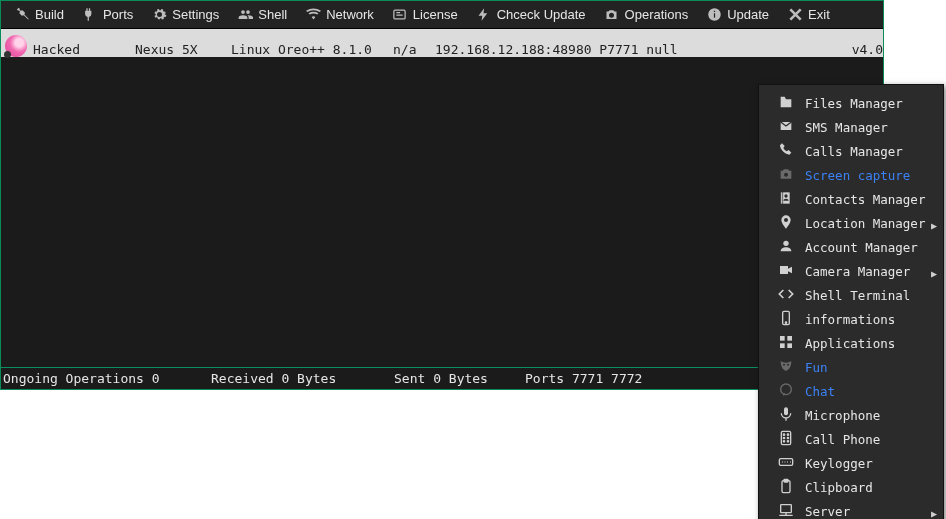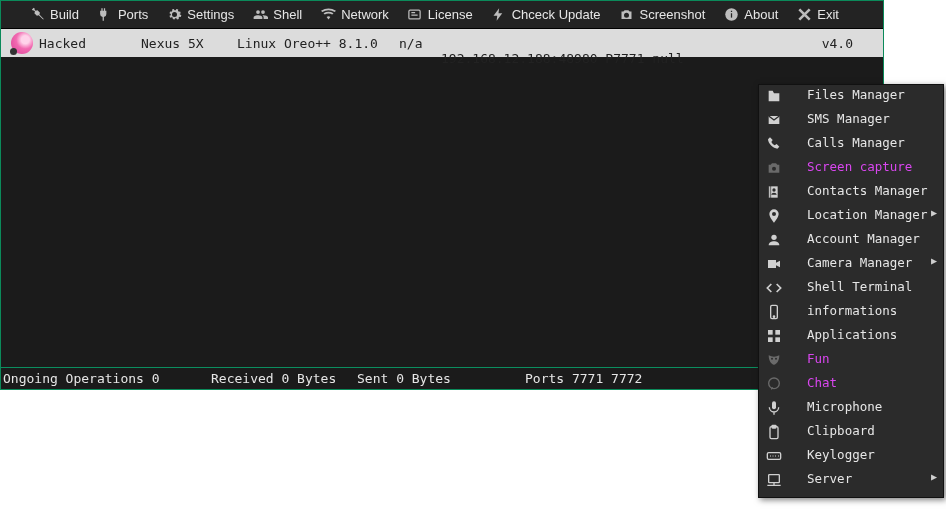--- a/index.html
+++ b/index.html
@@ -5,49 +5,49 @@
   * { box-sizing: border-box; margin: 0; padding: 0; }
   html, body { width: 946px; height: 519px; font-family: "Segoe UI", Arial, sans-serif; font-size: 13px; background: #fff; overflow: hidden; }
   .window { width: 884px; height: 390px; background: #1b1b1b; position: relative; border: 1px solid #0b8a5a; }
   
   .titlebar { height: 30px; background: #0b8e5f; display: flex; align-items: center; color: #fff; padding: 0 6px 0 6px; }
   .titlebar .app-icon { width: 16px; height: 16px; margin-right: 6px; display:flex; align-items:center; justify-content:center;}
   .titlebar .title { font-size: 12px; flex: 1; }
   .title-controls { display: flex; gap: 0; }
   .title-btn { width: 45px; height: 30px; display:flex; align-items:center; justify-content:center; color:#fff; cursor: default;}
   
-  .toolbar { height: 28px; background: #232323; display:flex; align-items:center; padding: 0 20px; gap:2px; border-bottom:1px solid #000;}
+  .toolbar { height: 28px; background: #232323; display:flex; align-items:center; padding: 0 5px; gap:2px; border-bottom:1px solid #000;}
   .tool-item { display:flex; align-items:center; gap:5px; color:#e6e6e6; font-size:13px; padding: 3px 8px; cursor: default;}
   .tool-item .ico { width:16px; height:16px; display:flex; align-items:center; justify-content:center; color:#bdbdbd;}
   
   .row-area { background:#1b1b1b; }
-  .device-row { height: 28px; background:#dcdcdc; display:flex; align-items:center; font-family: "Consolas", monospace; font-size: 13px; color:#222; padding-left:6px; gap: 6px;}
+  .device-row { height: 28px; background:#dcdcdc; display:flex; align-items:flex-end; font-family: "Consolas", monospace; font-size: 13px; color:#222; gap: 6px;}
   .device-row .avatar { width:22px; height:22px; border-radius:50%; background: radial-gradient(circle at 65% 35%, #ffd3ea 0 20%, #f26ab1 45%, #d83f95 100%); position:relative; margin-left:4px;}
   .device-row .avatar::after{ content:""; position:absolute; bottom:-1px; left:-1px; width:7px; height:7px; background:#333; border-radius:50%;}
   .device-row .cell { white-space: pre; }
   .device-row .c-name  { width: 60px; }
   .device-row .c-model { width: 90px; margin-left: 36px; }
   .device-row .c-os    { width: 156px; }
   .device-row .c-extra { width: 36px; }
   .device-row .c-ip    { width: 260px; margin-top: 31px; }
-  .device-row .c-ver   { margin-left:auto; margin-right:30px;}
+  .device-row .c-ver   { margin-left:auto; }
   
   .main-area { position:absolute; top:86px; bottom:22px; left:0; right:0; background:#1b1b1b; }
   
   .statusbar { position:absolute; left:0; right:11px; bottom:0; height:22px; background:#1b1b1b; border-top:1px solid #0b8e5f; color:#e6e6e6; font-family:"Consolas",monospace; font-size:13px; display:flex; align-items:center;}
   .statusbar .s-seg { white-space: pre; }
   .s1{ width:210px; padding-left:2px;}
   .s2{ width:146px;}
-  .s3{ width:168px;}
+  .s3{ width:168px;text-align:center;}
   .s4{ width:236px;}
   .s5{ flex:1; text-align:right; padding-right:6px;}
   
   .context-menu { position:absolute; left:758px; top:84px; width:186px; background:#2b2b2b; border:1px solid #111; box-shadow: 2px 2px 6px rgba(0,0,0,.5); padding:2px 0;}
-  .cm-item { height:24px; display:flex; align-items:flex-start; color:#e6e6e6; font-family:"Consolas",monospace; font-size:12.5px; padding: 0 8px 0 6px; gap:24px; cursor: default; position:relative;}
-  .cm-item.disabled{ color:#d946ef;}
+  .cm-item { height:24px; display:flex; align-items:flex-end; color:#e6e6e6; font-family:"Consolas",monospace; font-size:12.5px; padding: 0 8px 0 18px; gap:10px; cursor: default; position:relative;}
+  .cm-item.disabled{ color:#3b82f6;}
   .cm-item .cm-ico{ width:18px; height:18px; display:flex; align-items:center; justify-content:center; color:#d0d0d0;}
   .cm-item.disabled .cm-ico{ color:#6a6a6a;}
   .cm-item .arrow{ position:absolute; right:6px; font-size:10px; color:#cfcfcf;}
   svg { display:block; }
 </style>
 </head>
 <body>
 
 <div class="window">
 
@@ -109,31 +109,31 @@
           </svg>
         </span>
       <span>Chceck Update</span>
     </div>
     <div class="tool-item">
       <span class="ico">
           <svg width="15" height="15" viewBox="0 0 24 24" fill="currentColor">
             <path d="M4 7h3l2-2h6l2 2h3v12H4zM12 17a4 4 0 1 0-4-4 4 4 0 0 0 4 4z"></path>
           </svg>
         </span>
-      <span>Screenshot</span>
+      <span>Operations</span>
     </div>
     <div class="tool-item">
       <span class="ico">
           <svg width="15" height="15" viewBox="0 0 24 24" fill="currentColor">
             <circle cx="12" cy="12" r="10"></circle>
             <rect x="11" y="10" width="2" height="7" fill="#232323"></rect>
             <rect x="11" y="6" width="2" height="2" fill="#232323"></rect>
           </svg>
         </span>
-      <span>About</span>
+      <span>Update</span>
     </div>
     <div class="tool-item">
       <span class="ico">
           <svg width="13" height="13" viewBox="0 0 10 10">
             <path d="M1 1L9 9M9 1L1 9" stroke="currentColor" stroke-width="2"></path>
           </svg>
         </span>
       <span>Exit</span>
     </div>
   </div>
@@ -287,38 +287,52 @@
         <svg width="16" height="16" viewBox="0 0 24 24" fill="currentColor">
           <rect x="9" y="2" width="6" height="12" rx="3"></rect>
           <path d="M5 11a7 7 0 0 0 14 0M12 18v4" fill="none" stroke="currentColor" stroke-width="2"></path>
         </svg>
       </span>
       <span>Microphone</span>
     </div>
     <div class="cm-item">
       <span class="cm-ico">
         <svg width="16" height="16" viewBox="0 0 24 24" fill="none" stroke="currentColor" stroke-width="2">
+          <rect x="5" y="2" width="14" height="20" rx="2"></rect>
+          <circle cx="9" cy="7" r="1" fill="currentColor"></circle>
+          <circle cx="15" cy="7" r="1" fill="currentColor"></circle>
+          <circle cx="9" cy="12" r="1" fill="currentColor"></circle>
+          <circle cx="15" cy="12" r="1" fill="currentColor"></circle>
+          <circle cx="9" cy="17" r="1" fill="currentColor"></circle>
+          <circle cx="15" cy="17" r="1" fill="currentColor"></circle>
+        </svg>
+      </span>
+      <span>Call Phone</span>
+    </div>
+    <div class="cm-item">
+      <span class="cm-ico">
+        <svg width="16" height="16" viewBox="0 0 24 24" fill="none" stroke="currentColor" stroke-width="2">
+          <rect x="2" y="7" width="20" height="10" rx="2"></rect>
+          <path d="M6 12h1M10 12h1M14 12h1M18 12h1"></path>
+        </svg>
+      </span>
+      <span>Keylogger</span>
+    </div>
+    <div class="cm-item">
+      <span class="cm-ico">
+        <svg width="16" height="16" viewBox="0 0 24 24" fill="none" stroke="currentColor" stroke-width="2">
           <rect x="6" y="4" width="12" height="18" rx="2"></rect>
           <rect x="9" y="2" width="6" height="4" rx="1" fill="currentColor"></rect>
         </svg>
       </span>
       <span>Clipboard</span>
     </div>
     <div class="cm-item">
       <span class="cm-ico">
         <svg width="16" height="16" viewBox="0 0 24 24" fill="none" stroke="currentColor" stroke-width="2">
-          <rect x="2" y="7" width="20" height="10" rx="2"></rect>
-          <path d="M6 12h1M10 12h1M14 12h1M18 12h1"></path>
-        </svg>
-      </span>
-      <span>Keylogger</span>
-    </div>
-    <div class="cm-item">
-      <span class="cm-ico">
-        <svg width="16" height="16" viewBox="0 0 24 24" fill="none" stroke="currentColor" stroke-width="2">
           <rect x="4" y="4" width="16" height="12" rx="1"></rect>
           <path d="M2 20h20M12 16v4"></path>
         </svg>
       </span>
       <span>Server</span>
       <span class="arrow">▶</span>
     </div>
   </div>
 
 </body></html>

